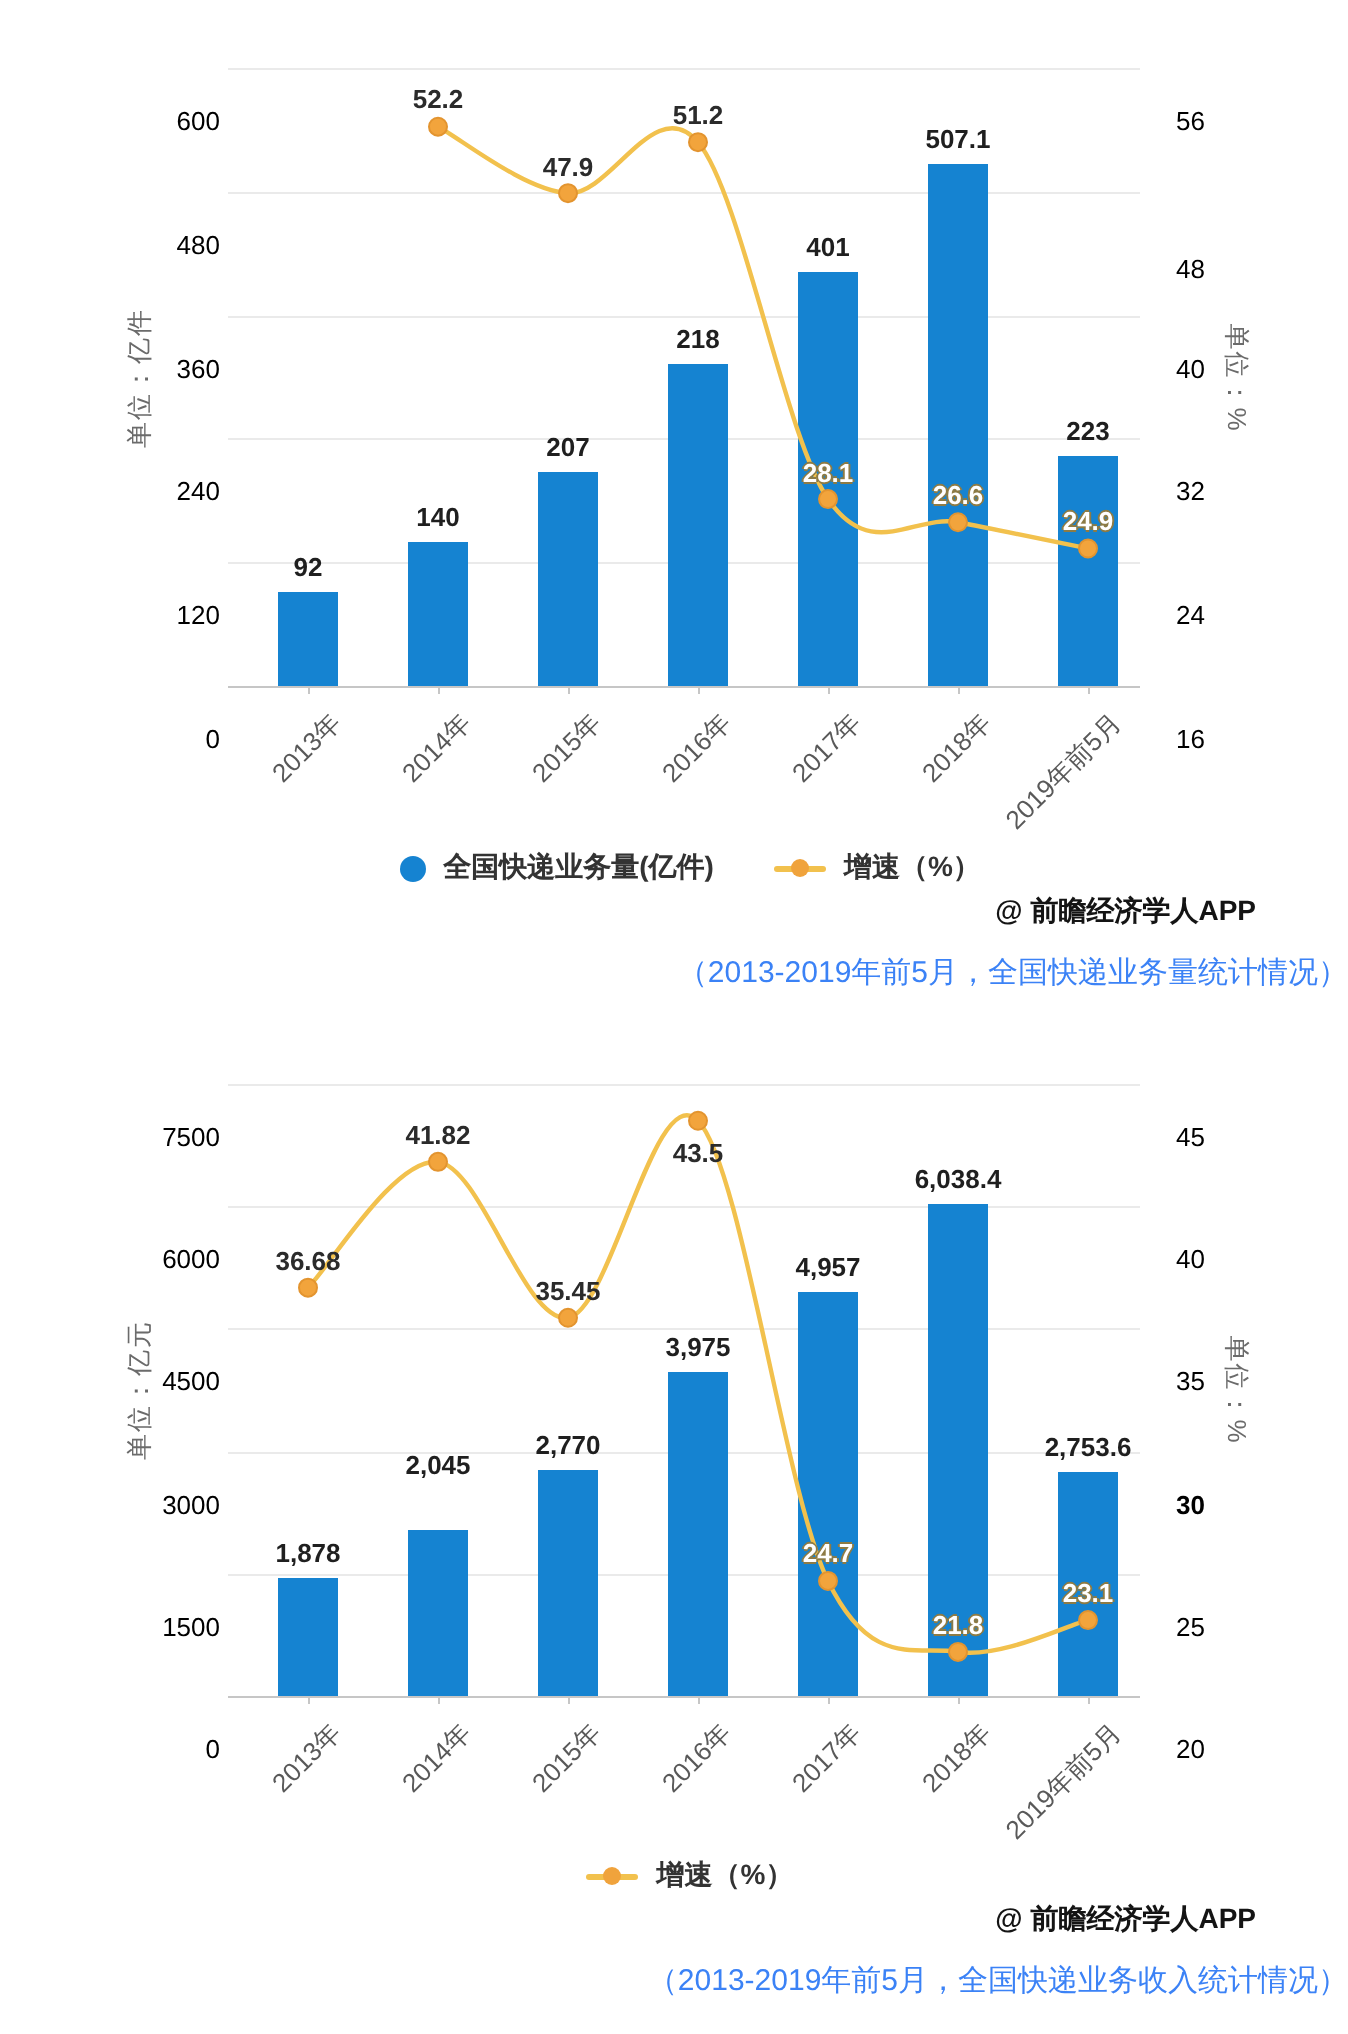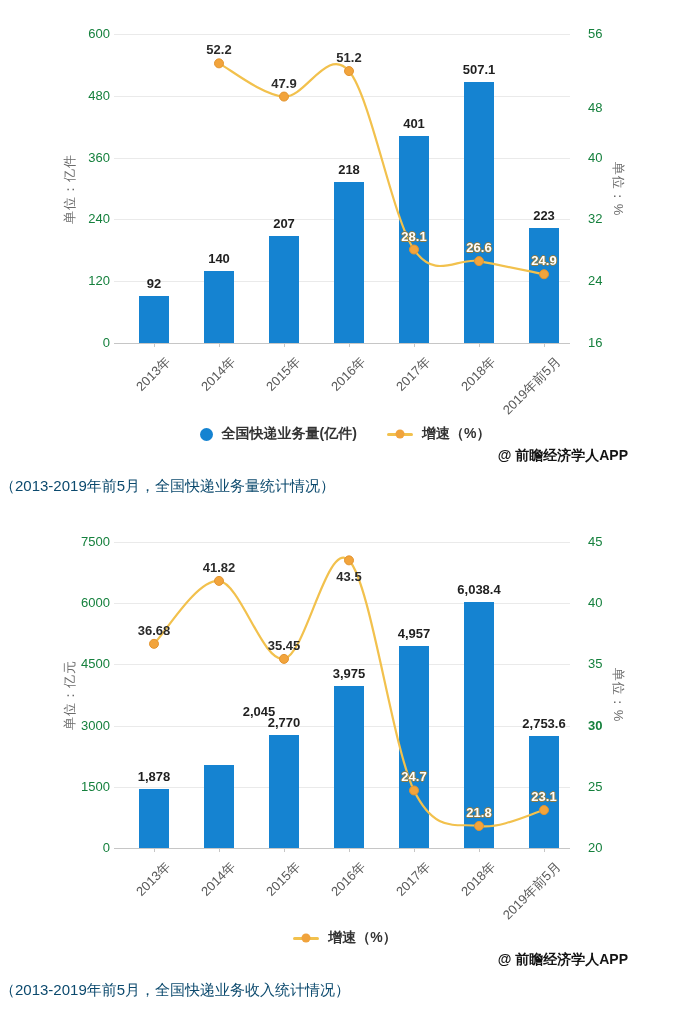--- a/index.html
+++ b/index.html
@@ -11,21 +11,21 @@
     position:absolute;white-space:nowrap;font-size:13px;color:#6b6b6b;letter-spacing:1px;
   }
   .axis-title.rot-left{transform:translate(-50%,-50%) rotate(-90deg);}
   .axis-title.rot-right{transform:translate(-50%,-50%) rotate(90deg);}
   .t-c0-left{left:70px;top:189px;}
   .t-c0-right{left:618px;top:189px;}
   .t-c1-left{left:70px;top:695px;}
   .t-c1-right{left:618px;top:695px;}
   .gridline{position:absolute;left:114px;width:456px;height:1px;background:#eaeaea;}
   .gridline.axisline{background:#c6c6c6;}
-  .ytick{position:absolute;font-size:13px;color:#15803d;height:14px;line-height:14px;}
+  .ytick{position:absolute;font-size:13px;color:#000000;height:14px;line-height:14px;margin-top:27px;}
   .ytick.left{left:54px;width:56px;text-align:right;}
   .ytick.right{left:588px;width:44px;text-align:left;}
   .xtick{position:absolute;width:1px;height:4px;background:#c6c6c6;}
   .xlabel{
     position:absolute;font-size:13px;color:#595959;white-space:nowrap;
     transform:rotate(-45deg);transform-origin:100% 0;
   }
   .bar{position:absolute;width:30px;background:#1583d1;}
   .bar-label{
     position:absolute;transform:translateX(-50%);font-size:13px;font-weight:bold;
@@ -50,21 +50,21 @@
   .legend-item{display:flex;align-items:center;gap:9px;}
   .legend-dot{width:13px;height:13px;border-radius:50%;background:#1583d1;display:inline-block;}
   .legend-line{position:relative;width:26px;height:3px;border-radius:2px;background:#f2c14d;display:inline-block;}
   .legend-line-dot{
     position:absolute;left:50%;top:50%;transform:translate(-50%,-50%);
     width:9px;height:9px;border-radius:50%;background:#f0a33c;
   }
   .watermark{position:absolute;right:46px;font-size:14px;font-weight:600;color:#141414;white-space:nowrap;}
   .wm-c0{top:447px;}
   .wm-c1{top:951px;}
-  .caption{position:absolute;left:0;width:674px;text-align:left;font-size:15px;color:#0c4a6e;white-space:nowrap;}
+  .caption{position:absolute;left:0;width:674px;text-align:right;font-size:15px;color:#3b82f6;white-space:nowrap;}
   .cap-c0{top:477px;}
   .cap-c1{top:981px;}
 </style>
 </head>
 <body>
 
 <div class="page">
 
   <div class="axis-title rot-left t-c0-left">单位：亿件</div>
   <div class="axis-title rot-right t-c0-right">单位：%</div>
@@ -178,21 +178,21 @@
       <div class="xlabel" style="right: 317px; top: 858px;">2016年</div>
       <div class="xtick" style="left: 414px; top: 848px;"></div>
       <div class="xlabel" style="right: 252px; top: 858px;">2017年</div>
       <div class="xtick" style="left: 479px; top: 848px;"></div>
       <div class="xlabel" style="right: 187px; top: 858px;">2018年</div>
       <div class="xtick" style="left: 544px; top: 848px;"></div>
       <div class="xlabel" style="right: 122px; top: 858px;">2019年前5月</div>
       <div class="bar" style="left: 139px; top: 789.166px; height: 58.8336px; background: rgb(21, 131, 209);"></div>
       <div class="bar-label" style="left: 154px; top: 769.166px;">1,878</div>
       <div class="bar" style="left: 204px; top: 764.564px; height: 83.436px; background: rgb(21, 131, 209);"></div>
-      <div class="bar-label" style="left: 219px; top: 704px; margin-left: 40px;">2,045</div>
+      <div class="bar-label" style="left: 219px; top: 725px;">2,045</div>
       <div class="bar" style="left: 269px; top: 734.984px; height: 113.016px; background: rgb(21, 131, 209);"></div>
       <div class="bar-label" style="left: 284px; top: 714.984px;">2,770</div>
       <div class="bar" style="left: 334px; top: 685.82px; height: 162.18px; background: rgb(21, 131, 209);"></div>
       <div class="bar-label" style="left: 349px; top: 665.82px;">3,975</div>
       <div class="bar" style="left: 399px; top: 645.754px; height: 202.246px; background: rgb(21, 131, 209);"></div>
       <div class="bar-label" style="left: 414px; top: 625.754px;">4,957</div>
       <div class="bar" style="left: 464px; top: 601.633px; height: 246.367px; background: rgb(21, 131, 209);"></div>
       <div class="bar-label" style="left: 479px; top: 581.633px;">6,038.4</div>
       <div class="bar" style="left: 529px; top: 735.653px; height: 112.347px; background: rgb(21, 131, 209);"></div>
       <div class="bar-label" style="left: 544px; top: 715.653px;">2,753.6</div>

